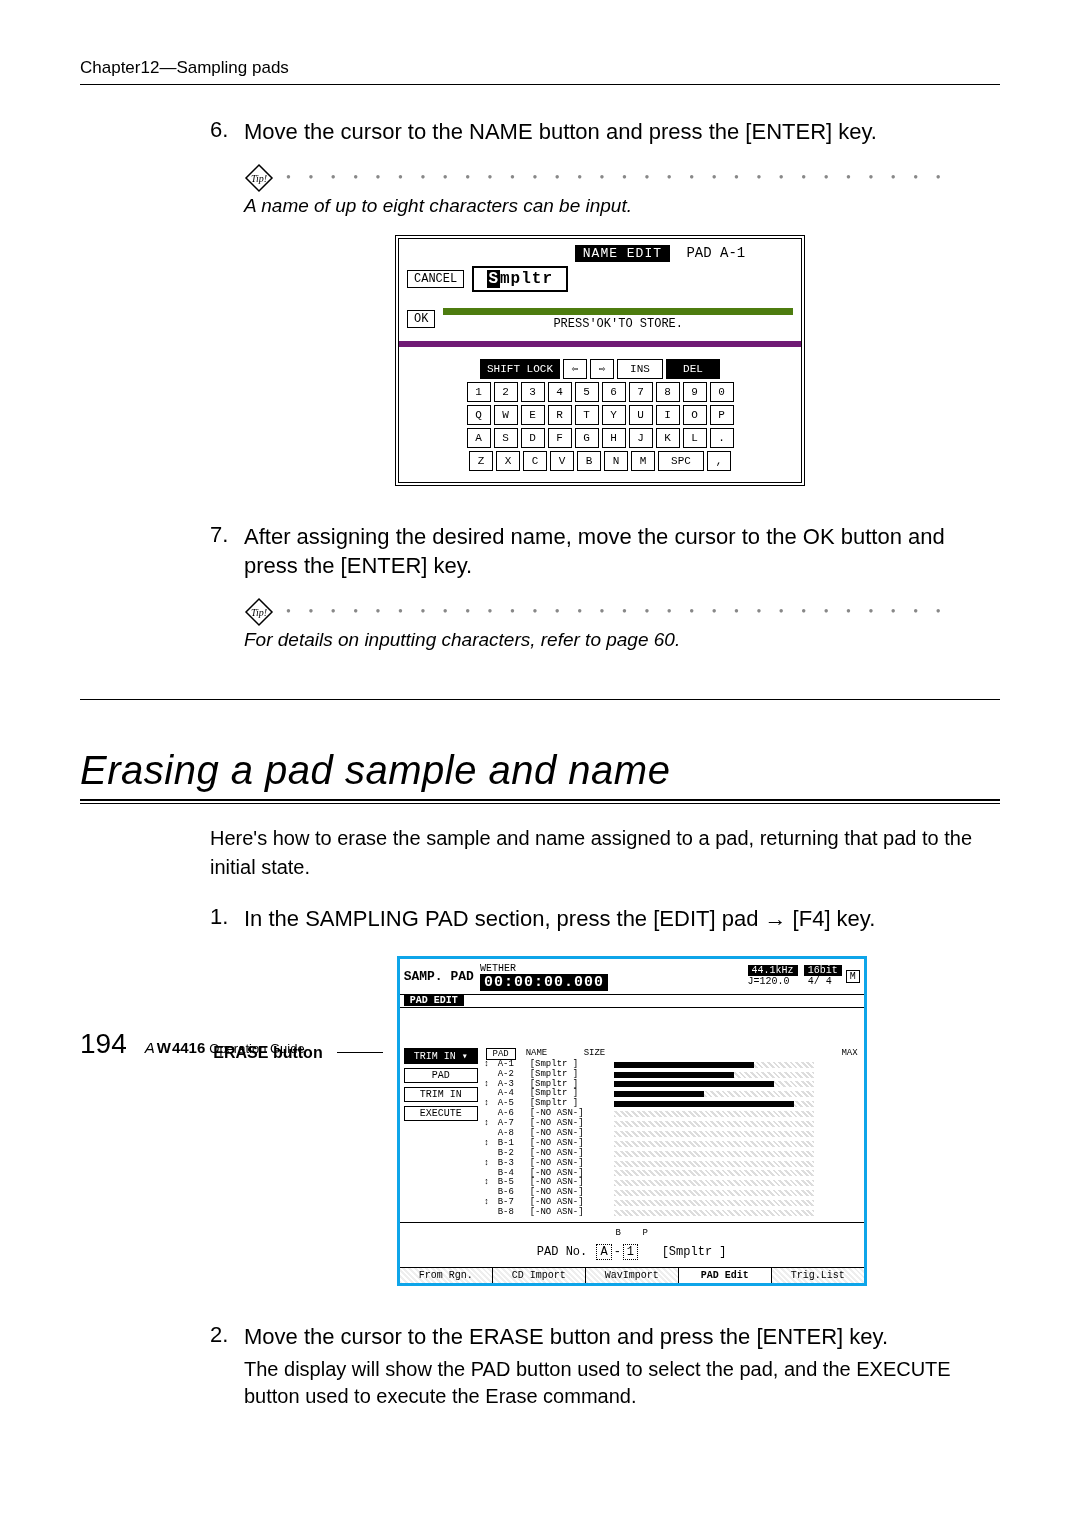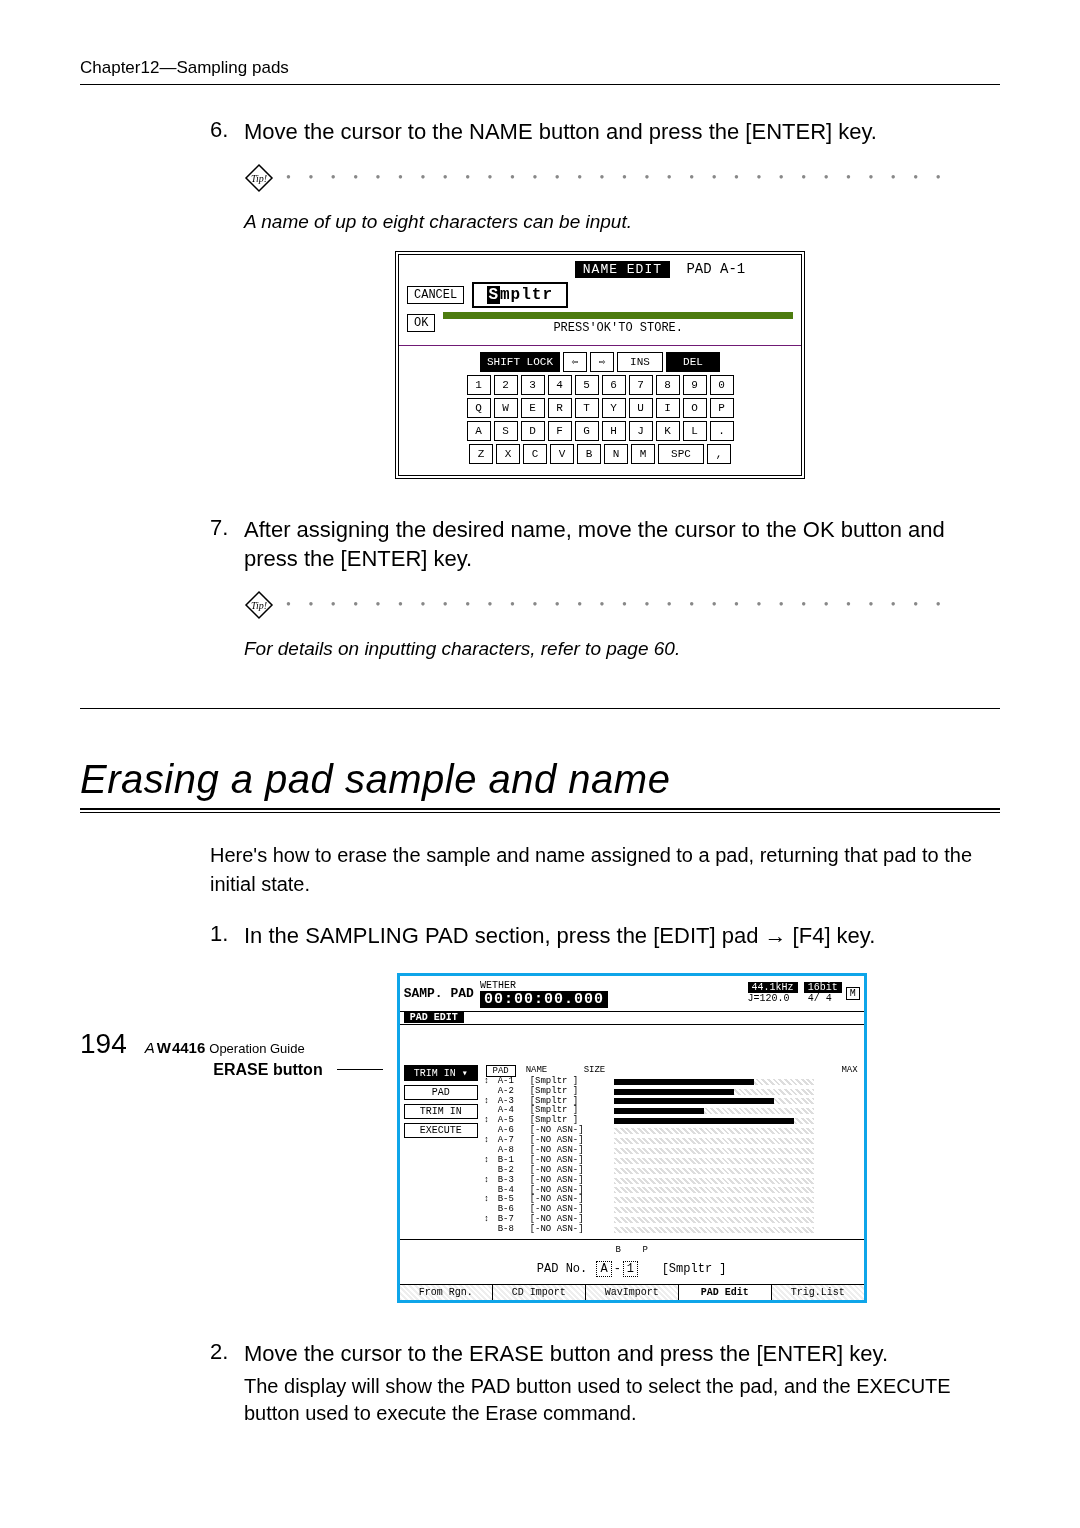--- a/index.html
+++ b/index.html
@@ -70,21 +70,21 @@
     letter-spacing: 7px;
     color: #888;
     white-space: nowrap;
     overflow: hidden;
     width: 670px;
   }
   .tip-text {
     font-style: italic;
     font-size: 19px;
     margin-left: 34px;
-    margin-top: 18px;
+    margin-top: 2px;
     font-family: "Helvetica Neue", Helvetica, Arial, sans-serif;
     font-weight: 300;
   }
   .fig-center { text-align: center; margin: 18px 0 36px 0; }
   
   .name-edit {
     display: inline-block;
     border: 4px double #000;
     background: #fff;
     width: 410px;
@@ -132,31 +132,31 @@
   }
   .ne-input .caret {
     background: #000;
     color: #fff;
     padding: 0 1px;
   }
   .ne-row3 {
     display: flex;
     align-items: center;
     gap: 8px;
-    margin-top: 4px;
+    margin-top: 16px;
   }
   .ne-press {
     font-size: 12px;
     border-top: 7px solid #4d7c0f;
     padding-top: 2px;
     flex: 1;
   }
   .ne-kbd {
-    border-top: 1px solid #701a75;
-    padding: 6px 8px 8px 8px;
+    border-top: 6px solid #701a75;
+    padding: 12px 8px 8px 8px;
     text-align: center;
   }
   .ne-kbd-row {
     display: flex;
     justify-content: center;
     gap: 3px;
     margin-bottom: 3px;
   }
   .key {
     border: 1px solid #000;
@@ -182,21 +182,21 @@
   }
   .sec-rule-top { height: 1px; background: #000; margin-bottom: 2px; }
   .sec-rule-bot-wrap { margin-top: 6px; }
   .sec-rule-bot1 { height: 2px; background: #000; }
   .sec-rule-bot2 { height: 1px; background: #000; margin-top: 2px; }
   .intro {
     font-family: "Helvetica Neue", Helvetica, Arial, sans-serif;
     font-weight: 300;
     font-size: 20px;
     line-height: 1.45;
-    margin-top: 28px;
+    margin-top: 20px;
   }
 
   
   .samp-fig {
     display: flex;
     align-items: flex-start;
     gap: 14px;
     margin: 22px 0 36px 0;
     justify-content: center;
   }

